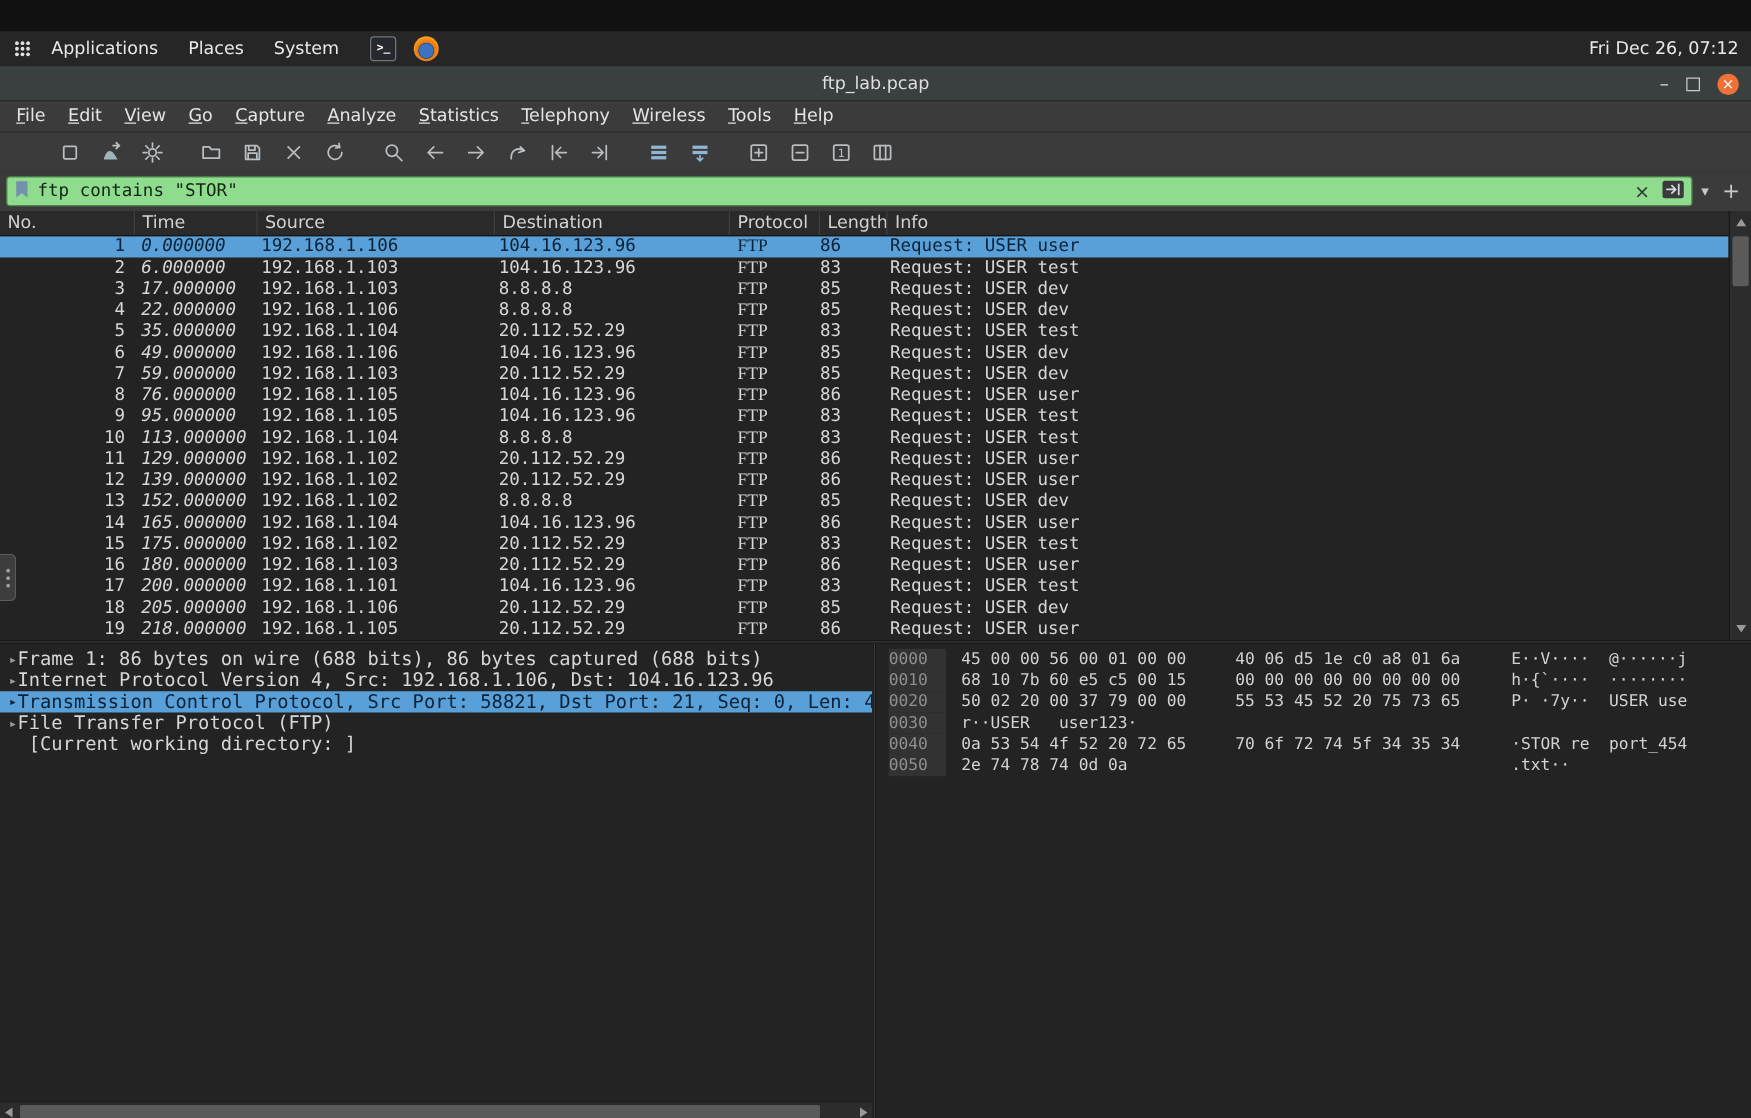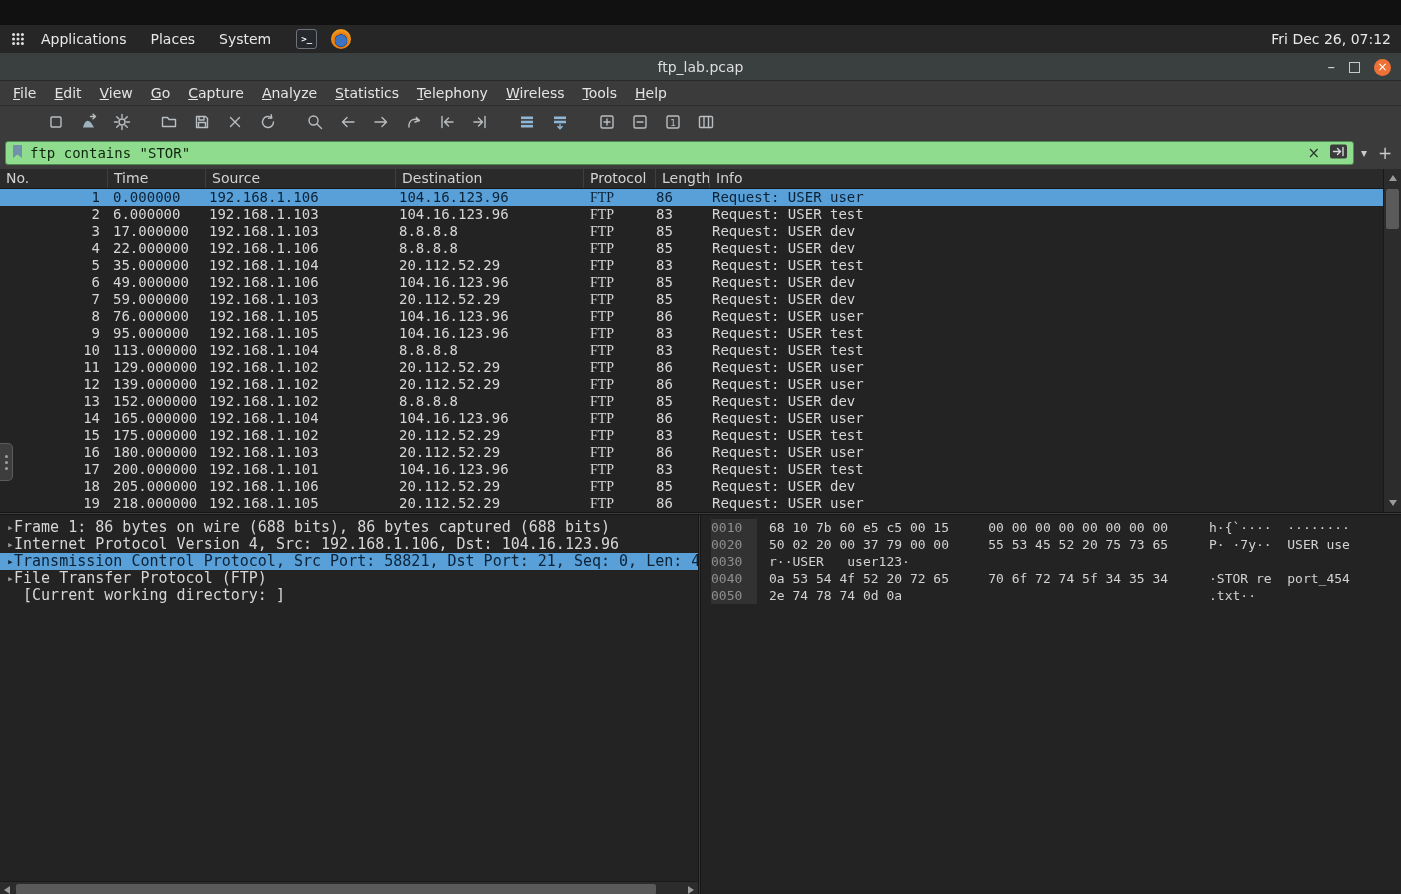--- a/index.html
+++ b/index.html
@@ -64,21 +64,21 @@
   .hcell { border-right:1px solid #3e3e3e; padding-left:6px; overflow:hidden; white-space:nowrap; }
   .w-no{width:108px} .w-time{width:98px} .w-src{width:190px} .w-dst{width:188px}
   .w-proto{width:72px} .w-len{width:54px} .w-info{flex:1; border-right:none;}
 
   .plist { position:absolute; top:164px; left:0; right:18px; height:323px; background:#232323;
            overflow:hidden; font-family:"DejaVu Sans Mono","Liberation Mono",monospace; font-size:14px; }
   .prow { display:flex; height:17px; line-height:17px; color:#d6d6d6; white-space:pre; }
   .prow.selected { background:#58a0d7; color:#0b2136; }
   .pc { overflow:hidden; }
   .pc.no { width:108px; text-align:right; padding-right:8px; }
-  .pc.time { width:98px; padding-left:5px; }
+  .pc.time { width:98px; padding-left:5px;font-style:italic; }
   .pc.src { width:190px; padding-left:3px; }
   .pc.dst { width:188px; padding-left:3px; }
   .pc.proto { width:72px; padding-left:6px;font-family:Liberation Serif, serif; }
   .pc.len { width:54px; text-align:left; padding-right:8px; }
   .pc.info { flex:1; padding-left:2px; }
 
   
   .vscroll { position:absolute; top:144px; right:0; width:18px; height:343px; background:#2c2c2c;
              border-left:1px solid #191919; }
   .vs-up, .vs-down { position:absolute; left:0; width:18px; height:14px; display:flex; align-items:center; justify-content:center; }
@@ -588,20 +588,25 @@
     <span class="hs-thumb"></span>
     <span class="hs-right">
         <span class="tri-right"></span>
       </span>
   </div>
 
   <div class="pane-divider"></div>
 
   <div class="hexpane">
 
+      <div class="hrow">
+        <span class="hoffset">0000</span>
+        <span class="hhex">45 00 00 56 00 01 00 00     40 06 d5 1e c0 a8 01 6a</span>
+        <span class="hascii">E··V····  @······j</span>
+      </div>
 
       <div class="hrow">
         <span class="hoffset">0010</span>
         <span class="hhex">68 10 7b 60 e5 c5 00 15     00 00 00 00 00 00 00 00</span>
         <span class="hascii">h·{`····  ········</span>
       </div>
 
       <div class="hrow">
         <span class="hoffset">0020</span>
         <span class="hhex">50 02 20 00 37 79 00 00     55 53 45 52 20 75 73 65</span>

